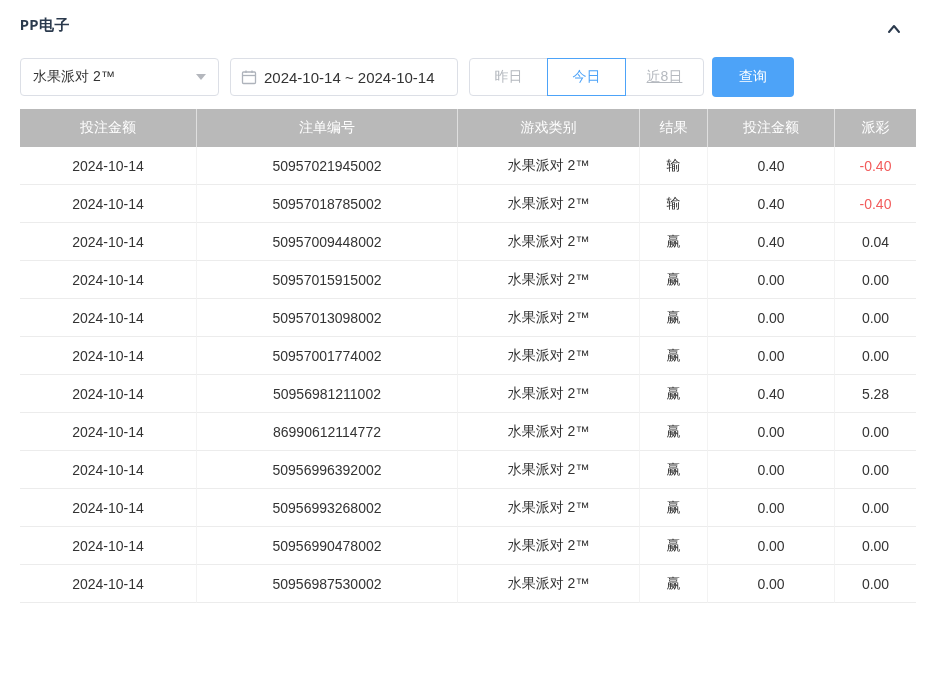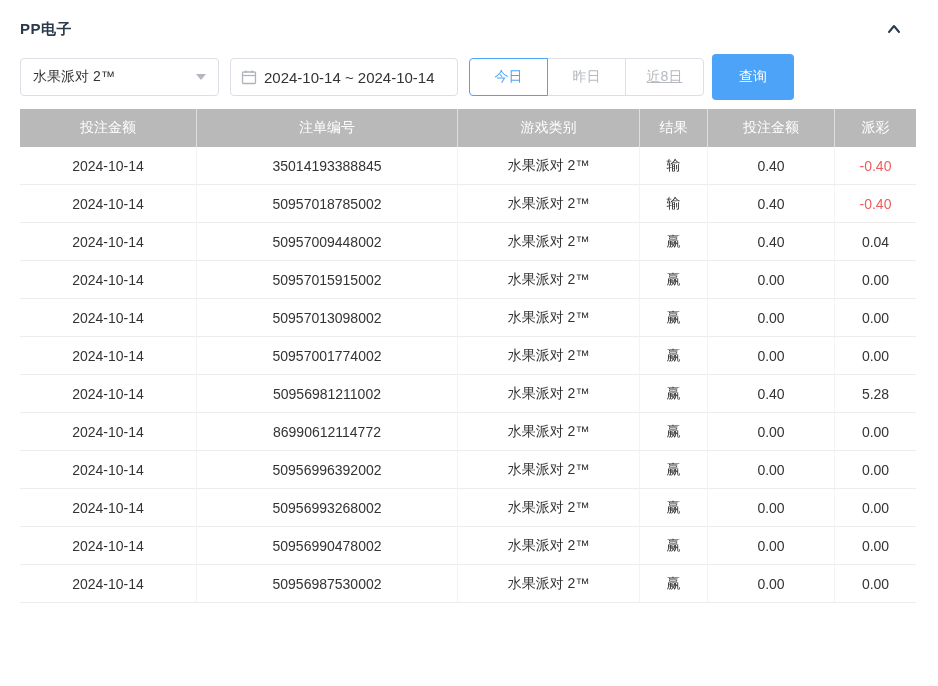--- a/index.html
+++ b/index.html
@@ -5,21 +5,21 @@
   * { box-sizing: border-box; margin: 0; padding: 0; }
   html, body { width: 938px; height: 686px; overflow: hidden; }
   body {
     background: #ffffff;
     font-family: "Liberation Sans", sans-serif;
     color: #333;
   }
   .page { padding: 16px 22px 0 20px; width: 938px; }
 
   
-  .header-row { display: flex; justify-content: space-between; align-items: center; height: 26px; }
+  .header-row { display: flex; justify-content: space-between; height: 26px; font-family: Liberation Mono, monospace; }
   .title { font-size: 15px; font-weight: bold; color: #2b3a4d; letter-spacing: .5px; }
   .collapse { cursor: pointer; display: inline-flex; align-items: center; margin-right: 12px; }
 
   
   .filter-row { display: flex; align-items: center; margin-top: 16px; height: 38px; }
   .select {
     width: 199px; height: 38px; border: 1px solid #dcdfe6; border-radius: 4px;
     display: flex; align-items: center; justify-content: space-between;
     padding: 0 12px; font-size: 14px; color: #333; cursor: pointer; background: #fff;
   }
@@ -37,21 +37,21 @@
   .btn-group { display: flex; margin-left: 11px; }
   .btn-group .qbtn {
     height: 38px; width: 79px; background: #fff; border: 1px solid #dcdfe6;
     font-size: 14px; color: #b5b9bf; cursor: pointer; margin-left: -1px;
     font-family: "Liberation Sans", sans-serif;
   }
   .btn-group .qbtn:first-child { margin-left: 0; border-radius: 4px 0 0 4px; }
   .btn-group .qbtn:last-child { border-radius: 0 4px 4px 0; text-decoration: underline; }
   .btn-group .qbtn.active { color: #4da3f8; border-color: #4da3f8; position: relative; z-index: 2; }
   .search-btn {
-    margin-left: 8px; width: 82px; height: 46px; border: none; border-radius: 4px;
+    margin-left: 8px; width: 82px; height: 40px; border: none; border-radius: 4px;
     background: #4da3f8; color: #fff; font-size: 14px; cursor: pointer;
     font-family: "Liberation Sans", sans-serif;
   }
 
   
   table { border-collapse: separate; border-spacing: 0; width: 896px; table-layout: fixed; }
   .summary { margin-top: 22px; }
   .summary th {
     background: #edeff2; height: 39px; font-size: 14px; font-weight: 400; color: #333;
     text-align: center; border-right: 2px solid #fff;
@@ -105,22 +105,22 @@
           <rect x="1.5" y="3" width="13" height="11.5" rx="1" fill="none" stroke="#aeb3bb" stroke-width="1.3"></rect>
           <line x1="1.5" y1="6.5" x2="14.5" y2="6.5" stroke="#aeb3bb" stroke-width="1.3"></line>
           <line x1="5" y1="1.5" x2="5" y2="4" stroke="#aeb3bb" stroke-width="1.3"></line>
           <line x1="11" y1="1.5" x2="11" y2="4" stroke="#aeb3bb" stroke-width="1.3"></line>
         </svg>
       </span>
       <span>2024-10-14 ~ 2024-10-14</span>
     </div>
 
     <div class="btn-group">
+      <button class="qbtn">昨日</button>
       <button class="qbtn active">今日</button>
-      <button class="qbtn">昨日</button>
       <button class="qbtn">近8日</button>
     </div>
 
     <button class="search-btn">查询</button>
   </div>
 
 
   <table class="records">
     <colgroup>
       <col style="width:177px">
@@ -136,21 +136,21 @@
         <th>注单编号</th>
         <th>游戏类别</th>
         <th>结果</th>
         <th>投注金额</th>
         <th>派彩</th>
       </tr>
     </thead>
     <tbody>
         <tr>
           <td>2024-10-14</td>
-          <td>35014193388845</td>
+          <td>50957021945002</td>
           <td>水果派对 2™</td>
           <td>输</td>
           <td>0.40</td>
           <td class="neg">-0.40</td>
         </tr>
         <tr>
           <td>2024-10-14</td>
           <td>50957018785002</td>
           <td>水果派对 2™</td>
           <td>输</td>

